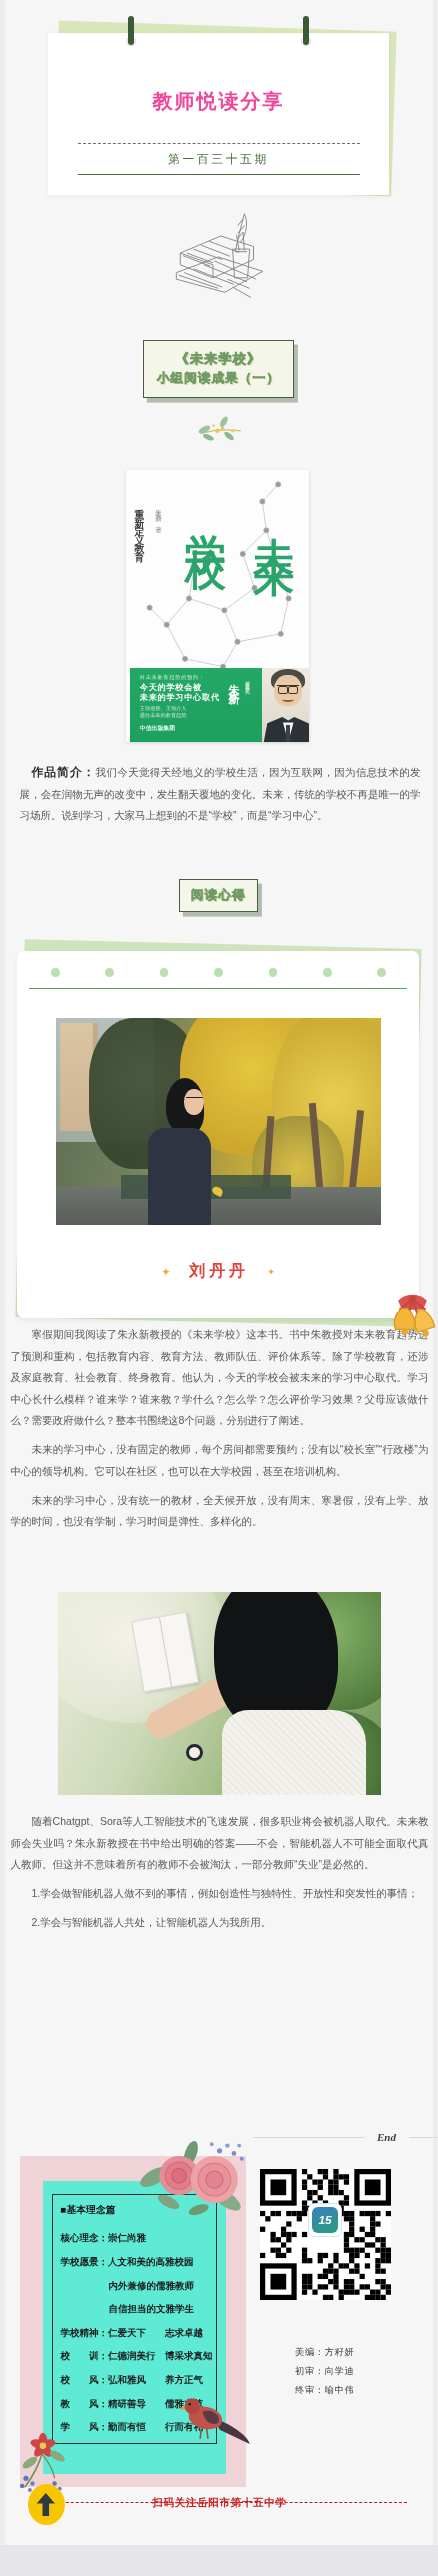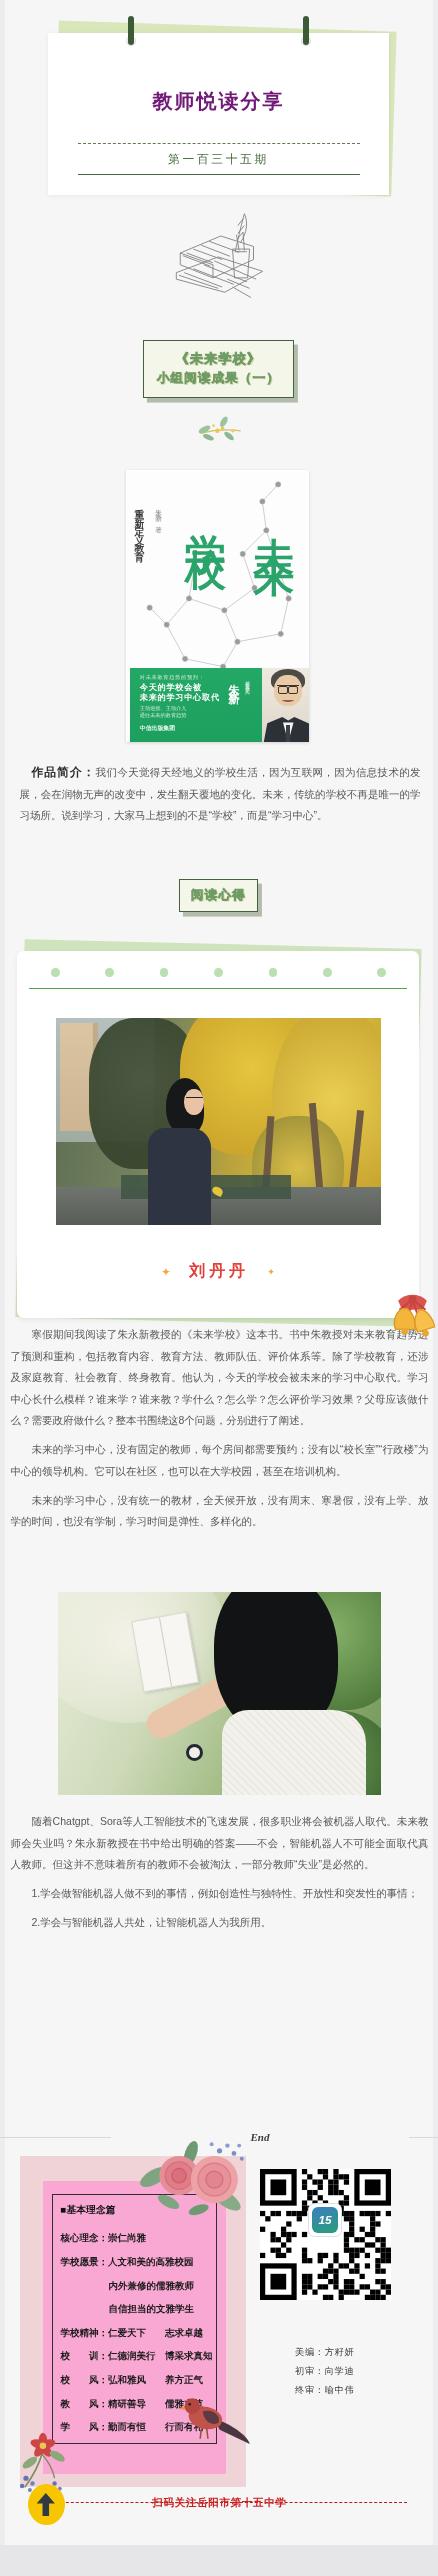--- a/index.html
+++ b/index.html
@@ -3,21 +3,21 @@
 <meta charset="utf-8">
 <style>
   * { margin:0; padding:0; box-sizing:border-box; }
   body { background:#ededef; font-family:"Liberation Sans","DejaVu Sans",sans-serif; }
   #page { position:relative; width:439px; height:2576px; margin:0 auto; overflow:hidden; background:#ededef; }
   .panel-bg { position:absolute; left:5.2px; top:0; width:428px; height:2545px; background:#f6f6f7; }
 
   
   .hdr-sheet { position:absolute; left:56px; top:26px; width:338px; height:165px; background:#d8e6ba; transform:rotate(1.9deg); }
   .hdr-card { position:absolute; left:48px; top:33px; width:341px; height:162px; background:#ffffff; box-shadow:0 1.3px 5.2px rgba(0,0,0,.06); }
-  .hdr-title { position:absolute; top:55px; width:100%; text-align:center; font-size:20px; font-weight:bold; letter-spacing:2px; color:#701a75; }
+  .hdr-title { position:absolute; top:55px; width:100%; text-align:center; font-size:20px; font-weight:bold; letter-spacing:2px; color:#ec4899; }
   .hdr-dashed { position:absolute; top:110px; left:29.5px; right:29.5px; border-top:1.3px dashed #5d7a52; }
   .hdr-issue { position:absolute; top:119px; width:100%; text-align:center; font-size:11.8px; letter-spacing:2.6px; color:#4d6f44; }
   .hdr-solid { position:absolute; top:141px; left:29.5px; right:29.5px; border-top:1.3px solid #4a6b41; }
   .pin { position:absolute; width:5.9px; height:29px; border-radius:3.3px; background:#3d5a36; z-index:3; }
   .pin-hook { position:absolute; width:9.8px; height:9.8px; border-radius:50%; background:#f2f2f3; border:1.3px solid #dcdcdf; z-index:2; }
 
   
   .sketch { position:absolute; left:167px; top:202px; width:105px; height:121px; }
 
   
@@ -99,28 +99,28 @@
   .ph2-leafR { position:absolute; right:-19.6px; top:-13px; width:118px; height:131px; border-radius:45%; background:radial-gradient(circle at 40% 40%,#86b168,#4f7a3c 80%); }
   .ph2-leafR2 { position:absolute; right:-13px; bottom:-26px; width:131px; height:111px; border-radius:45%; background:radial-gradient(circle at 45% 45%,#77a45c,#3f6830 80%); }
   .ph2-hair { position:absolute; left:156px; top:-19.6px; width:124px; height:164px; border-radius:45% 50% 42% 48%; background:#121315; }
   .ph2-top { position:absolute; left:164px; top:118px; width:144px; height:92px; border-radius:26px 33px 0 0; background:repeating-linear-gradient(45deg,#f2f1ec 0 3.9px,#e8e7e0 3.9px 5.2px); }
   .ph2-arm { position:absolute; left:84px; top:98px; width:111px; height:29px; border-radius:15.7px; background:#e9c6aa; transform:rotate(-28deg); }
   .ph2-book { position:absolute; left:79px; top:23.6px; width:56px; height:72px; background:#f7f6f2; border:0.7px solid #d8d5cc; transform:rotate(-10deg); box-shadow:1.3px 1.3px 3.3px rgba(0,0,0,.15); }
   .ph2-book:before { content:""; position:absolute; left:50%; top:0; bottom:0; width:0.7px; background:#cfccc2; }
   .ph2-watch { position:absolute; left:128px; top:152px; width:17px; height:17px; border-radius:50%; background:#f2efe8; border:3.3px solid #232730; }
 
   
-  .end-row { position:absolute; top:2131px; left:0; width:100%; display:flex; align-items:center; justify-content:space-between; gap:13px; }
+  .end-row { position:absolute; top:2131px; left:0; width:100%; display:flex; align-items:center; justify-content:flex-end; gap:13px; }
   .end-line { width:111px; border-top:0.7px solid #d9d9d9; }
   .end-line.sm { width:30px; }
   .end-txt { font-size:11px; font-weight:bold; font-style:italic; color:#3d3d3d; font-family:"Liberation Serif","DejaVu Serif",serif; }
 
   
   .pink-card { position:absolute; left:19.6px; top:2156px; width:226px; height:331px; background:#efd3d6; }
-  .pink-inner { position:absolute; left:23.6px; top:25px; width:183px; height:293px; background:#f9a8d4; }
+  .pink-inner { position:absolute; left:23.6px; top:25px; width:183px; height:293px; background:#5eead4; }
   .pink-frame { position:absolute; left:8.5px; top:13px; width:165px; height:250px; border:1.3px solid #2f2f2f; padding:9.2px 5.2px 0 7.9px; }
   .school-title { font-size:9.8px; font-weight:bold; color:#111; margin-bottom:9.2px; }
   .school-line { font-size:9.5px; font-weight:bold; color:#1a1a1a; line-height:23.6px; white-space:nowrap; }
   .school-line.ind { padding-left:48px; }
   .roses { position:absolute; left:128px; top:2139px; width:121px; height:93px; }
   .bird { position:absolute; left:178px; top:2389px; width:73px; height:63px; }
   .flower-bl { position:absolute; left:13px; top:2431px; width:65px; height:62px; }
 
   .qr-box { position:absolute; left:260px; top:2169px; width:131px; height:131px; background:#fff; }
   .qr-logo { position:absolute; left:48px; top:34px; width:34px; height:34px; background:#fff; border:1.3px solid #d4e2ee; border-radius:6.5px; display:flex; align-items:center; justify-content:center; }

